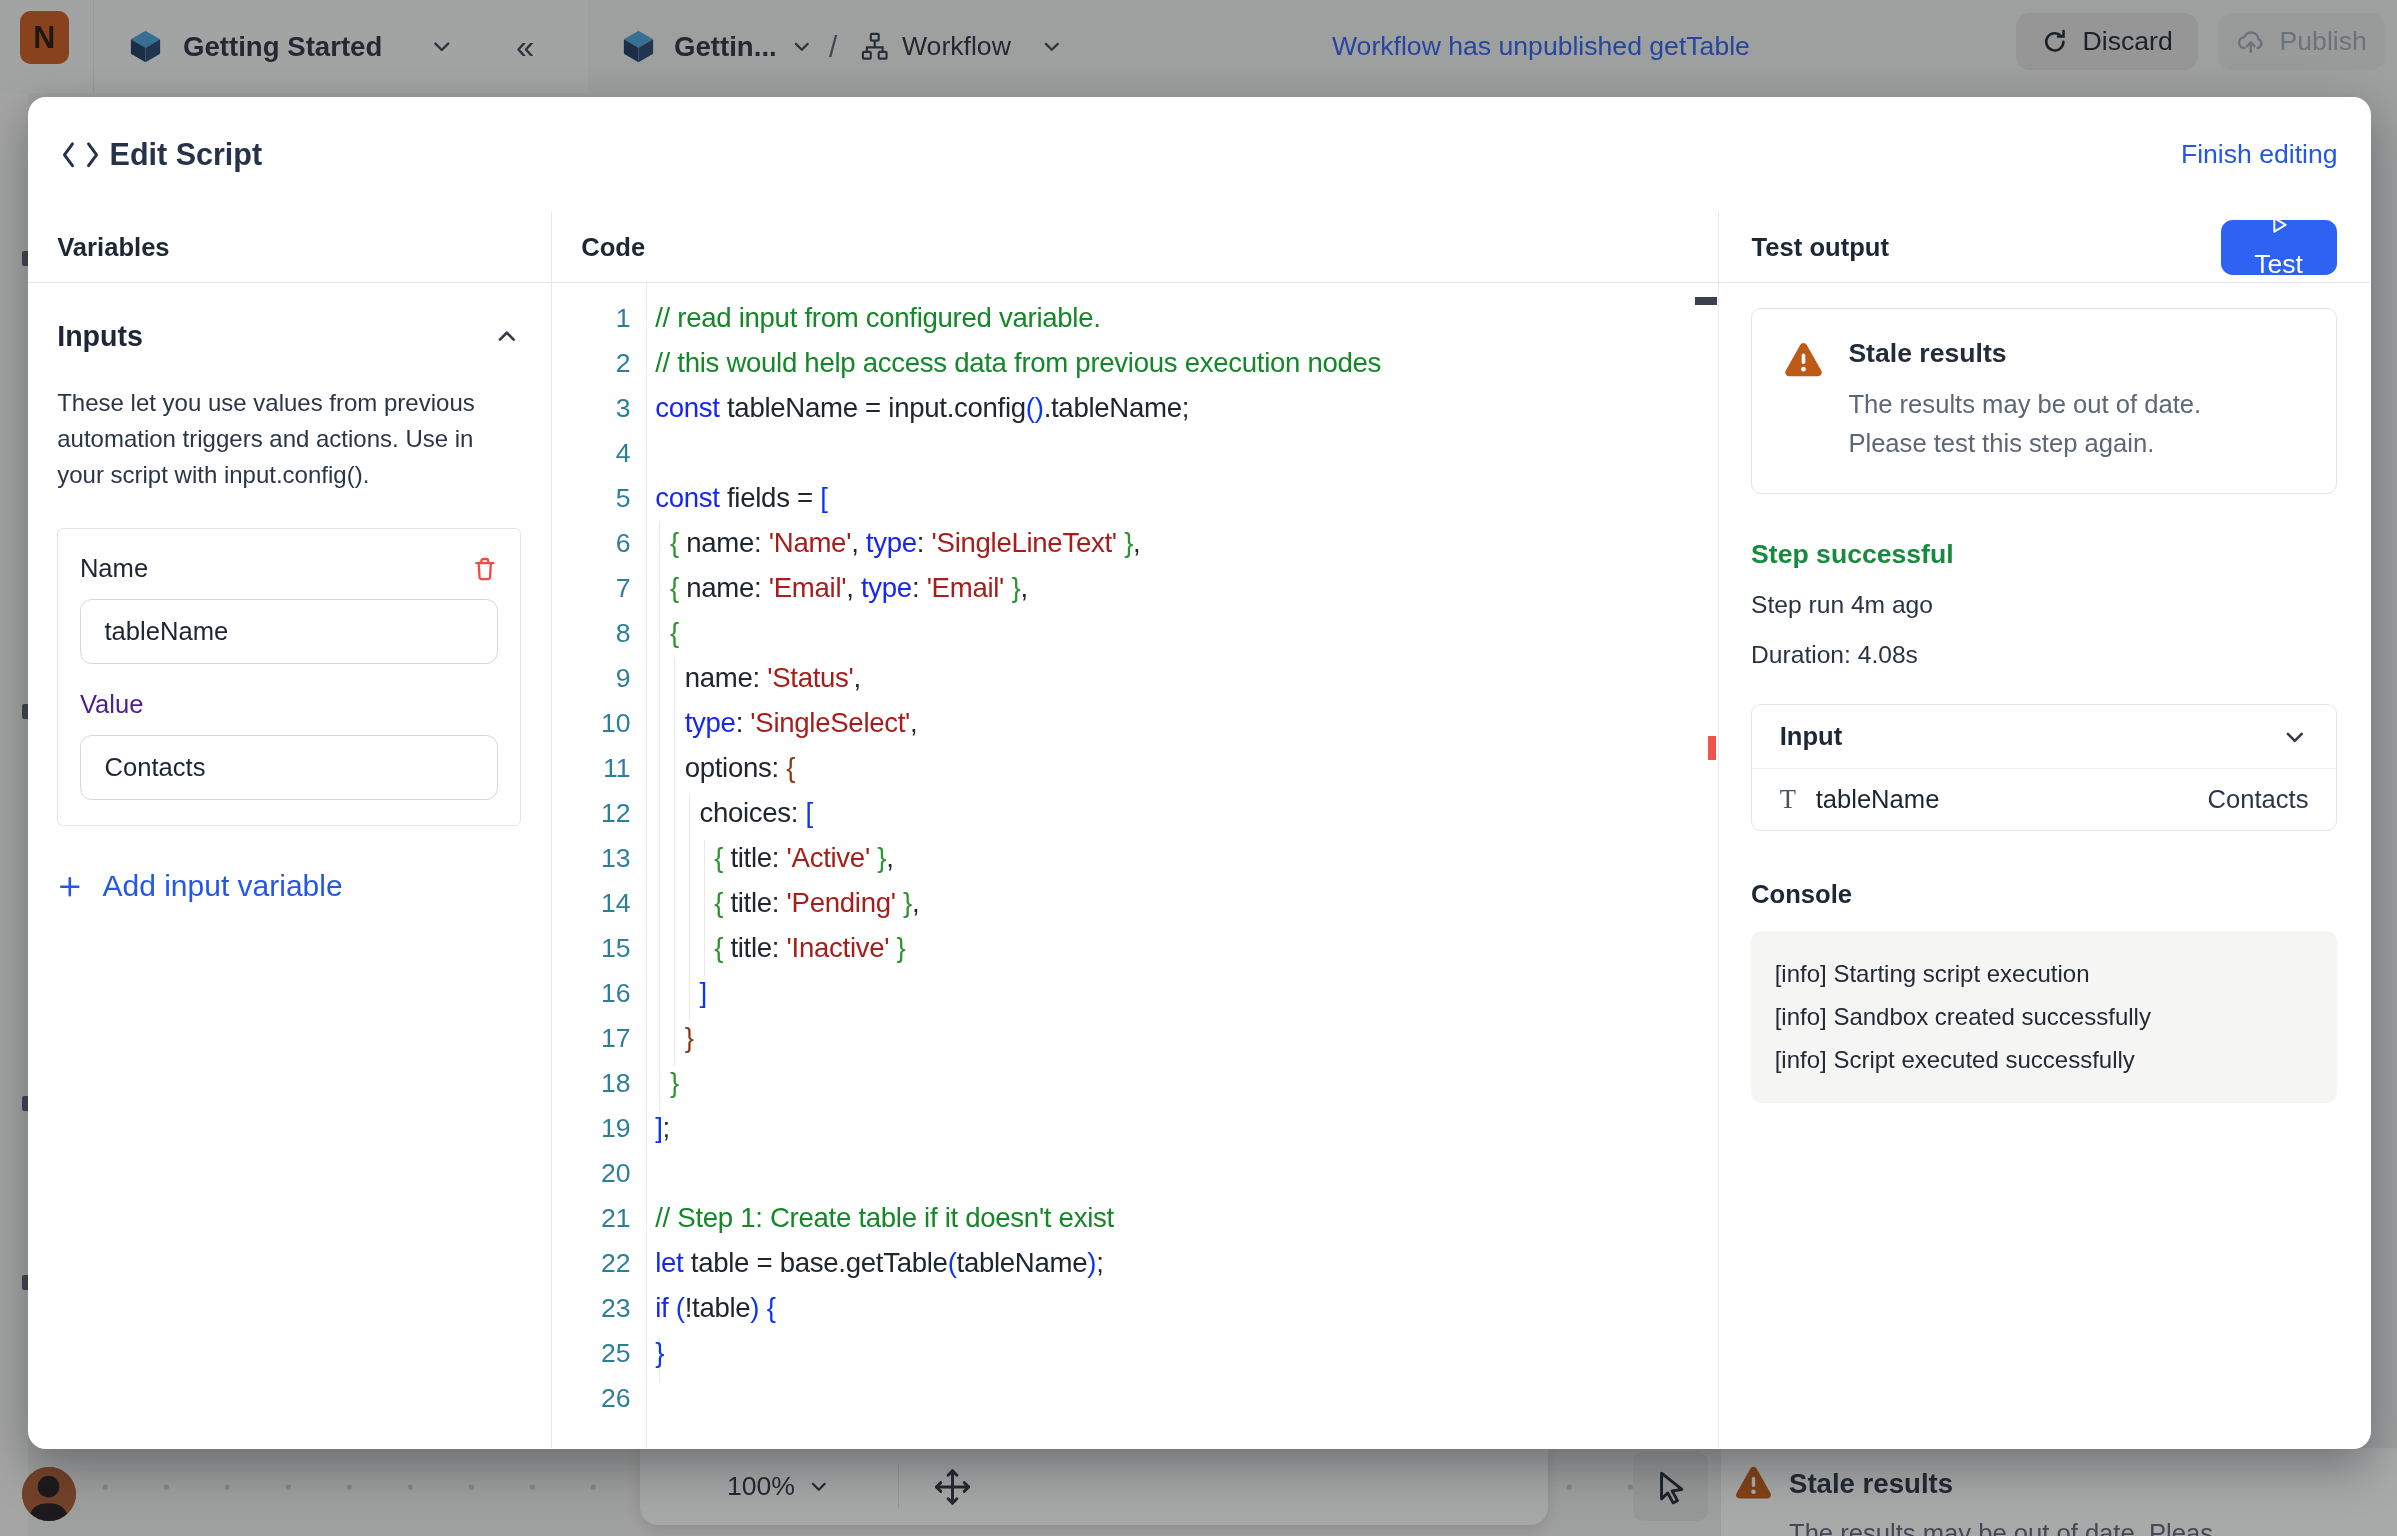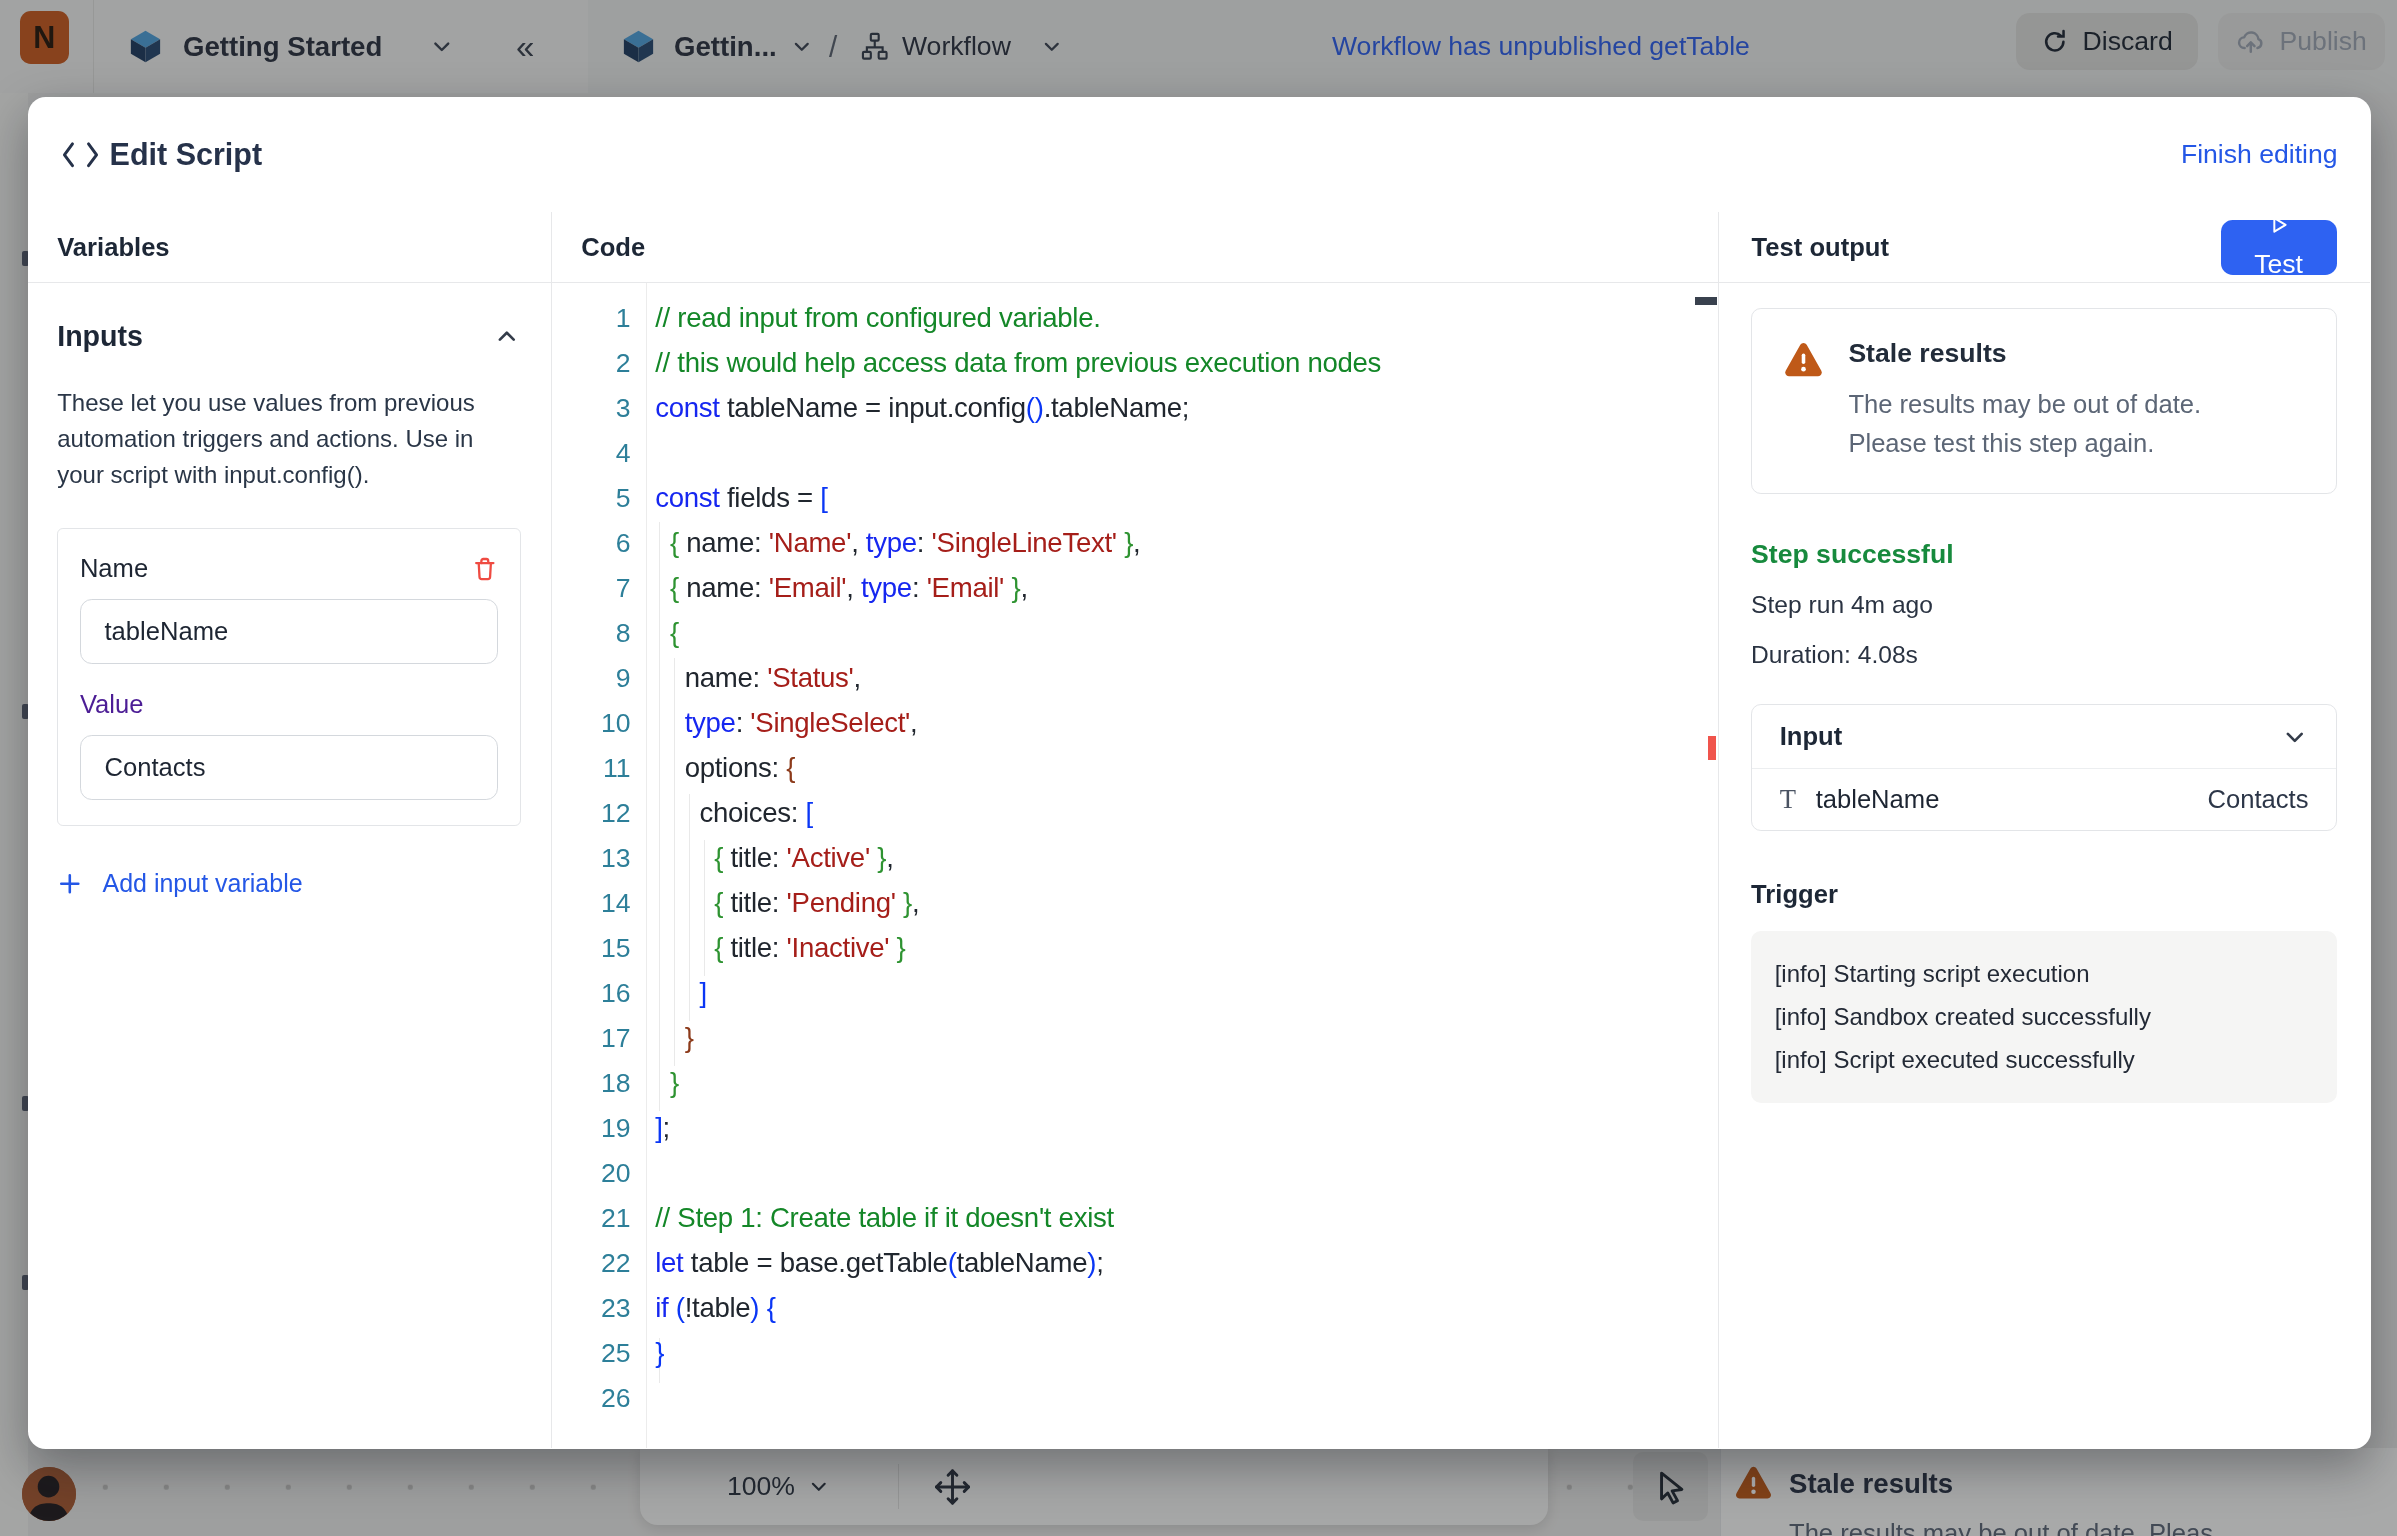--- a/index.html
+++ b/index.html
@@ -60,21 +60,21 @@
   .vars-body{padding:0 29.6px;}
   .inputs-head{margin-top:37px;display:flex;align-items:center;justify-content:space-between;}
   .inputs-head .h{font-size:28.6px;font-weight:700;color:#1d2736;}
   .vars-desc{margin-top:31.5px;font-size:24px;line-height:36px;color:#2a3647;}
   .var-card{margin-top:35px;border:1px solid #e3e5e8;border-radius:5.9px;padding:25.6px 21.7px;}
   .vc-row{display:flex;align-items:center;justify-content:space-between;text-align:right;}
   .vc-label{font-size:25.6px;color:#1d2532;}
   .vc-input{margin-top:15.8px;width:100%;box-sizing:border-box;height:65px;border:1px solid #d4d8dd;border-radius:11.8px;
     padding:0 23.6px;font-size:25.6px;color:#1d2532;font-family:"Liberation Sans",sans-serif;background:#fff;outline:none;}
   .vc-value-label{margin-top:25.6px;font-size:25.6px;color:#4c1d95;}
-  .add-link{margin-top:43px;display:flex;align-items:center;gap:19.7px;font-size:25px;color:#2457e6;cursor:pointer;}
+  .add-link{margin-top:43px;display:flex;align-items:center;gap:19.7px;font-size:30px;color:#2457e6;cursor:pointer;}
   
   .code-area{position:absolute;left:0;top:71px;right:0;bottom:0;overflow:hidden;cursor:text;}
   .gutter-line{position:absolute;left:94px;top:0;bottom:0;width:1px;background:#ececec;}
   .indent-guide{position:absolute;width:1px;background:#e9e9e9;}
   .code-line{display:flex;height:45px;align-items:center;}
   .code-lines{position:absolute;left:0;top:12.8px;right:0;}
   .lineno{width:79px;text-align:right;font-size:26.6px;color:#2d7f99;flex:none;}
   .linetext{padding-left:24.6px;font-size:27.6px;white-space:pre;letter-spacing:-0.3px;}
   .tok-d{color:#20262e}.tok-c{color:#148728}.tok-k{color:#1627f0}.tok-s{color:#a51e19}
   .tok-b1{color:#0a36f5}.tok-b2{color:#2e9331}.tok-b3{color:#8c3a1a}
@@ -460,21 +460,21 @@
                     <polyline points="6 9.5 12 15.5 18 9.5" fill="none" stroke="#343c4a" stroke-width="2.3" stroke-linecap="round" stroke-linejoin="round"></polyline>
                   </svg>
               </span>
             </div>
             <div class="ic-row">
               <span class="ic-ticon">T</span>
               <span class="ic-name">tableName</span>
               <span class="ic-val">Contacts</span>
             </div>
           </div>
-          <div class="console-title">Trigger</div>
+          <div class="console-title">Console</div>
           <div class="console-box">
             <div class="console-line">[info] Starting script execution</div>
             <div class="console-line">[info] Sandbox created successfully</div>
             <div class="console-line">[info] Script executed successfully</div>
           </div>
         </div>
       </div>
 
     </div>
   </div>

